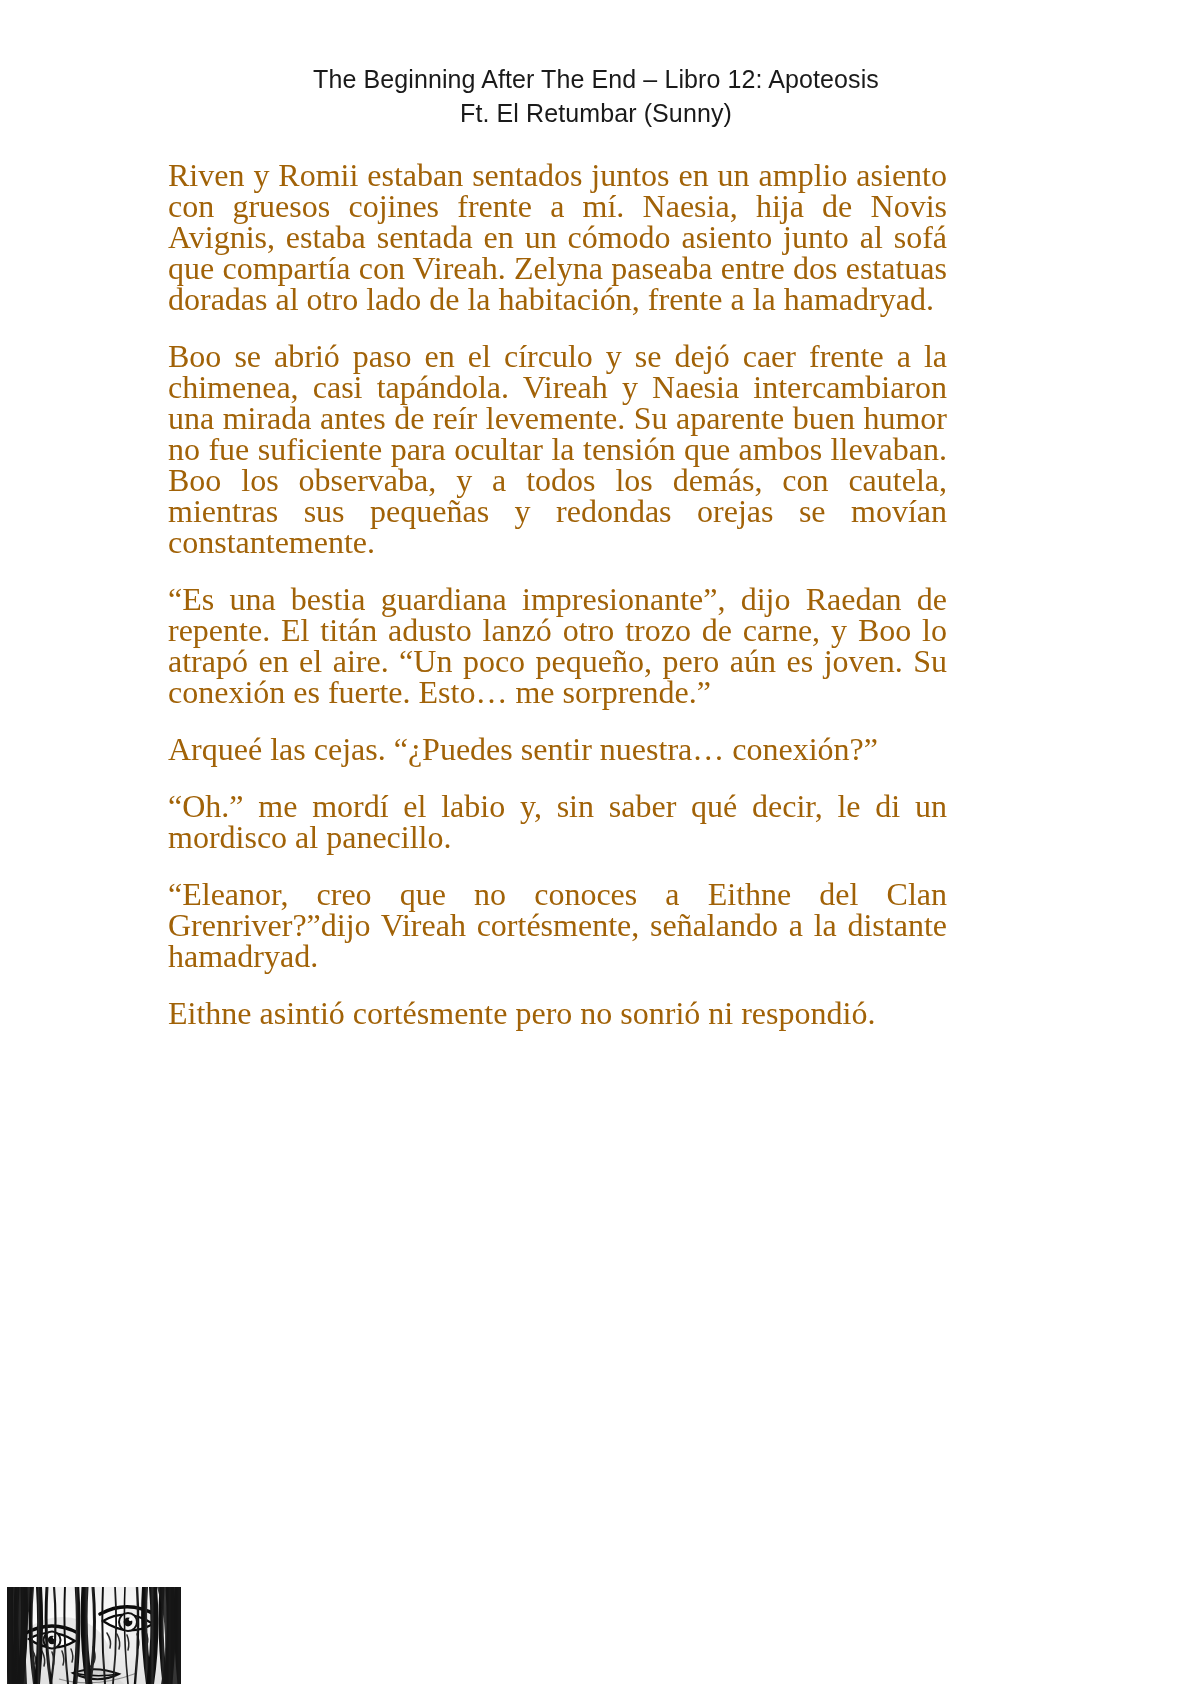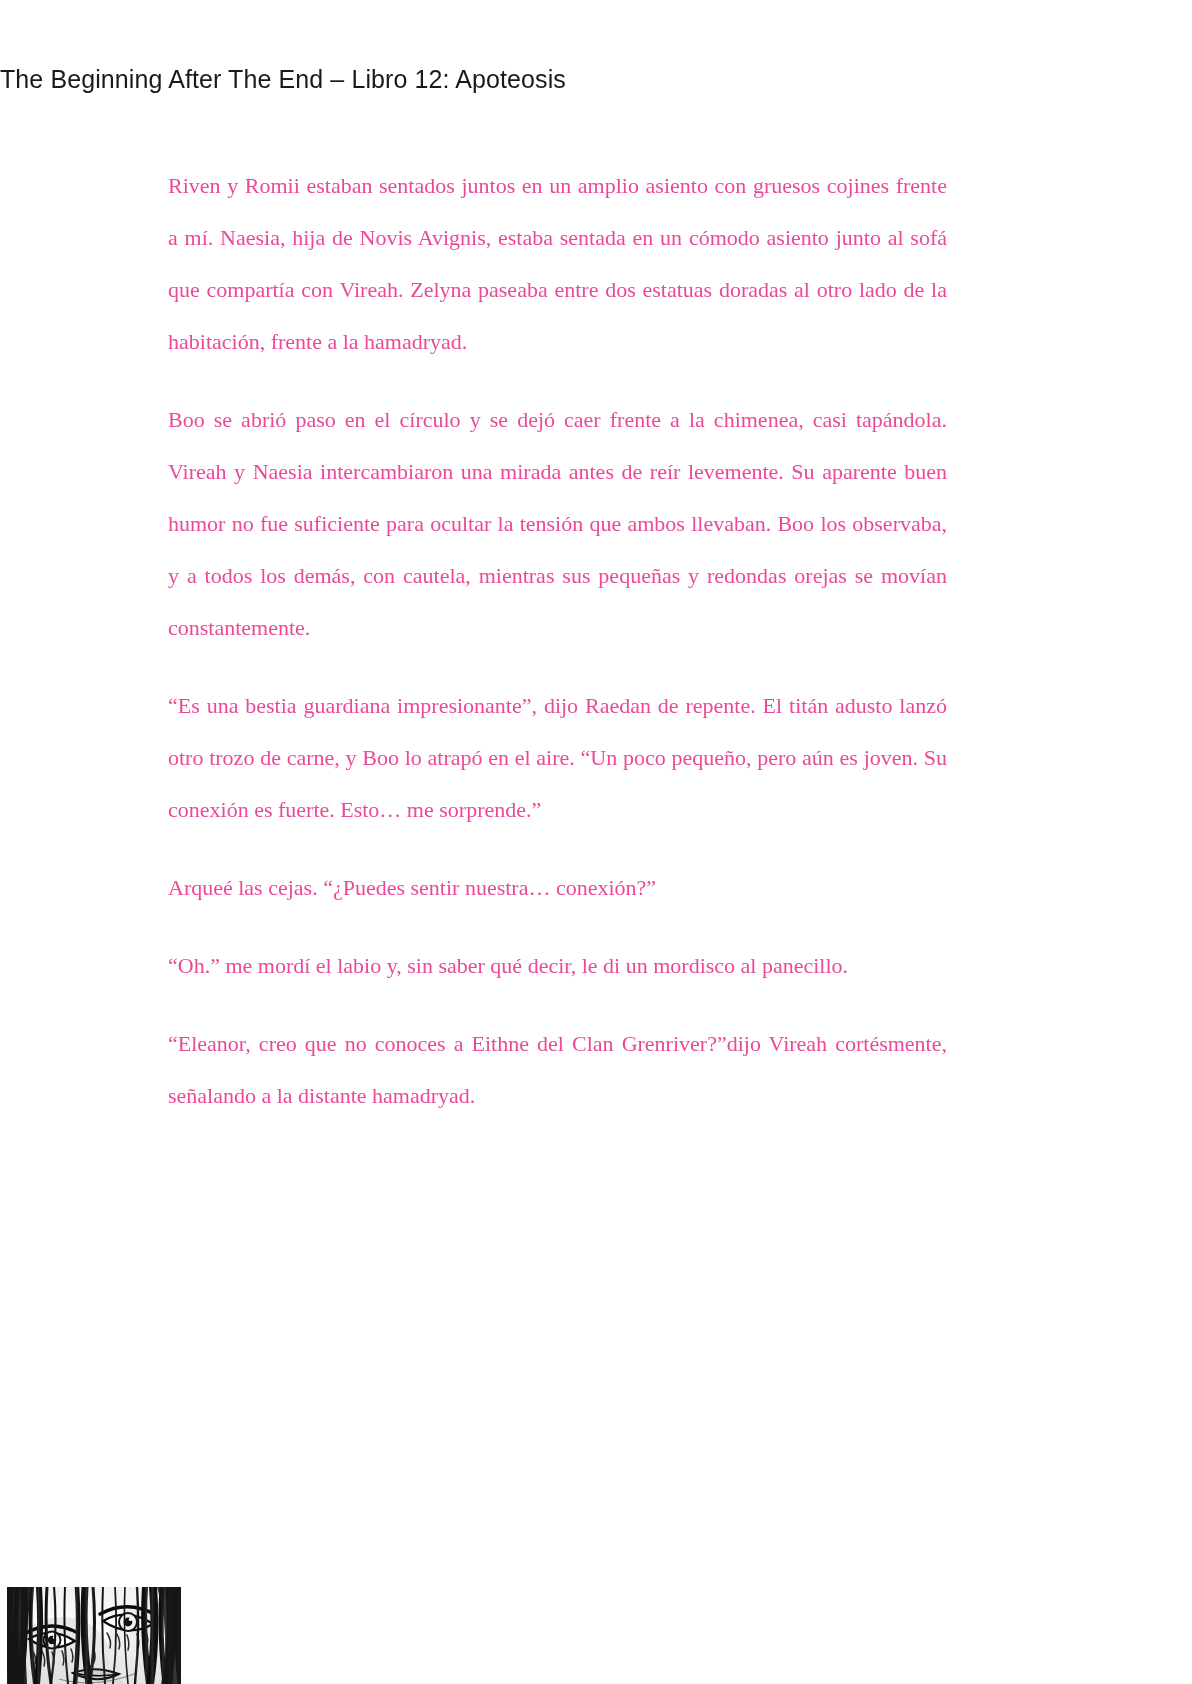--- a/index.html
+++ b/index.html
@@ -22,21 +22,21 @@
     width: 1192px;
     height: 1684px;
   }
 
   
   .doc-header {
     position: absolute;
     left: 0;
     top: 62px;
     width: 1192px;
-    text-align: left;
+    text-align: center;
     font-family: "Liberation Sans", sans-serif;
     font-size: 25px;
     line-height: 34px;
     color: #1a1a1a;
     letter-spacing: 0.1px;
   }
   .doc-header .hline {
     display: block;
     white-space: pre;
   }
@@ -45,24 +45,24 @@
   .body-column {
     position: absolute;
     left: 168px;
     top: 160px;
     width: 779px;
   }
 
   .para {
     text-align: justify;
     text-justify: inter-word;
-    font-size: 22px;
-    line-height: 52px;
+    font-size: 32px;
+    line-height: 31px;
     margin: 0 0 26px 0;
-    color: #ec4899;
+    color: #a16207;
     hyphens: none;
     word-spacing: 0px;
   }
   .para:last-child {
     margin-bottom: 0;
   }
   .para.last-line-left {
     text-align-last: left;
   }
 
@@ -82,29 +82,31 @@
     height: 97px;
   }
 </style>
 </head>
 <body>
 
 <div class="page">
 
   <div class="doc-header">
     <span class="hline">The Beginning After The End – Libro 12: Apoteosis</span>
+    <span class="hline">Ft. El Retumbar (Sunny)</span>
   </div>
 
   <div class="body-column">
     <p class="para last-line-left">Riven y Romii estaban sentados juntos en un amplio asiento con gruesos cojines frente a mí. Naesia, hija de Novis Avignis, estaba sentada en un cómodo asiento junto al sofá que compartía con Vireah. Zelyna paseaba entre dos estatuas doradas al otro lado de la habitación, frente a la hamadryad.</p>
     <p class="para last-line-left">Boo se abrió paso en el círculo y se dejó caer frente a la chimenea, casi tapándola. Vireah y Naesia intercambiaron una mirada antes de reír levemente. Su aparente buen humor no fue suficiente para ocultar la tensión que ambos llevaban. Boo los observaba, y a todos los demás, con cautela, mientras sus pequeñas y redondas orejas se movían constantemente.</p>
     <p class="para last-line-left">“Es una bestia guardiana impresionante”, dijo Raedan de repente. El titán adusto lanzó otro trozo de carne, y Boo lo atrapó en el aire. “Un poco pequeño, pero aún es joven. Su conexión es fuerte. Esto… me sorprende.”</p>
     <p class="para last-line-left">Arqueé las cejas. “¿Puedes sentir nuestra… conexión?”</p>
     <p class="para last-line-left">“Oh.” me mordí el labio y, sin saber qué decir, le di un mordisco al panecillo.</p>
     <p class="para last-line-left">“Eleanor, creo que no conoces a Eithne del Clan Grenriver?”dijo Vireah cortésmente, señalando a la distante hamadryad.</p>
+    <p class="para last-line-left">Eithne asintió cortésmente pero no sonrió ni respondió.</p>
   </div>
 
   <div class="illustration">
     <svg viewBox="0 0 174 97" preserveAspectRatio="none">
       <defs>
         <linearGradient id="skinGrad" x1="0" y1="0" x2="0" y2="1">
           <stop offset="0%" stop-color="#f2f2f2"></stop>
           <stop offset="55%" stop-color="#ffffff"></stop>
           <stop offset="100%" stop-color="#d8d8d8"></stop>
         </linearGradient>

